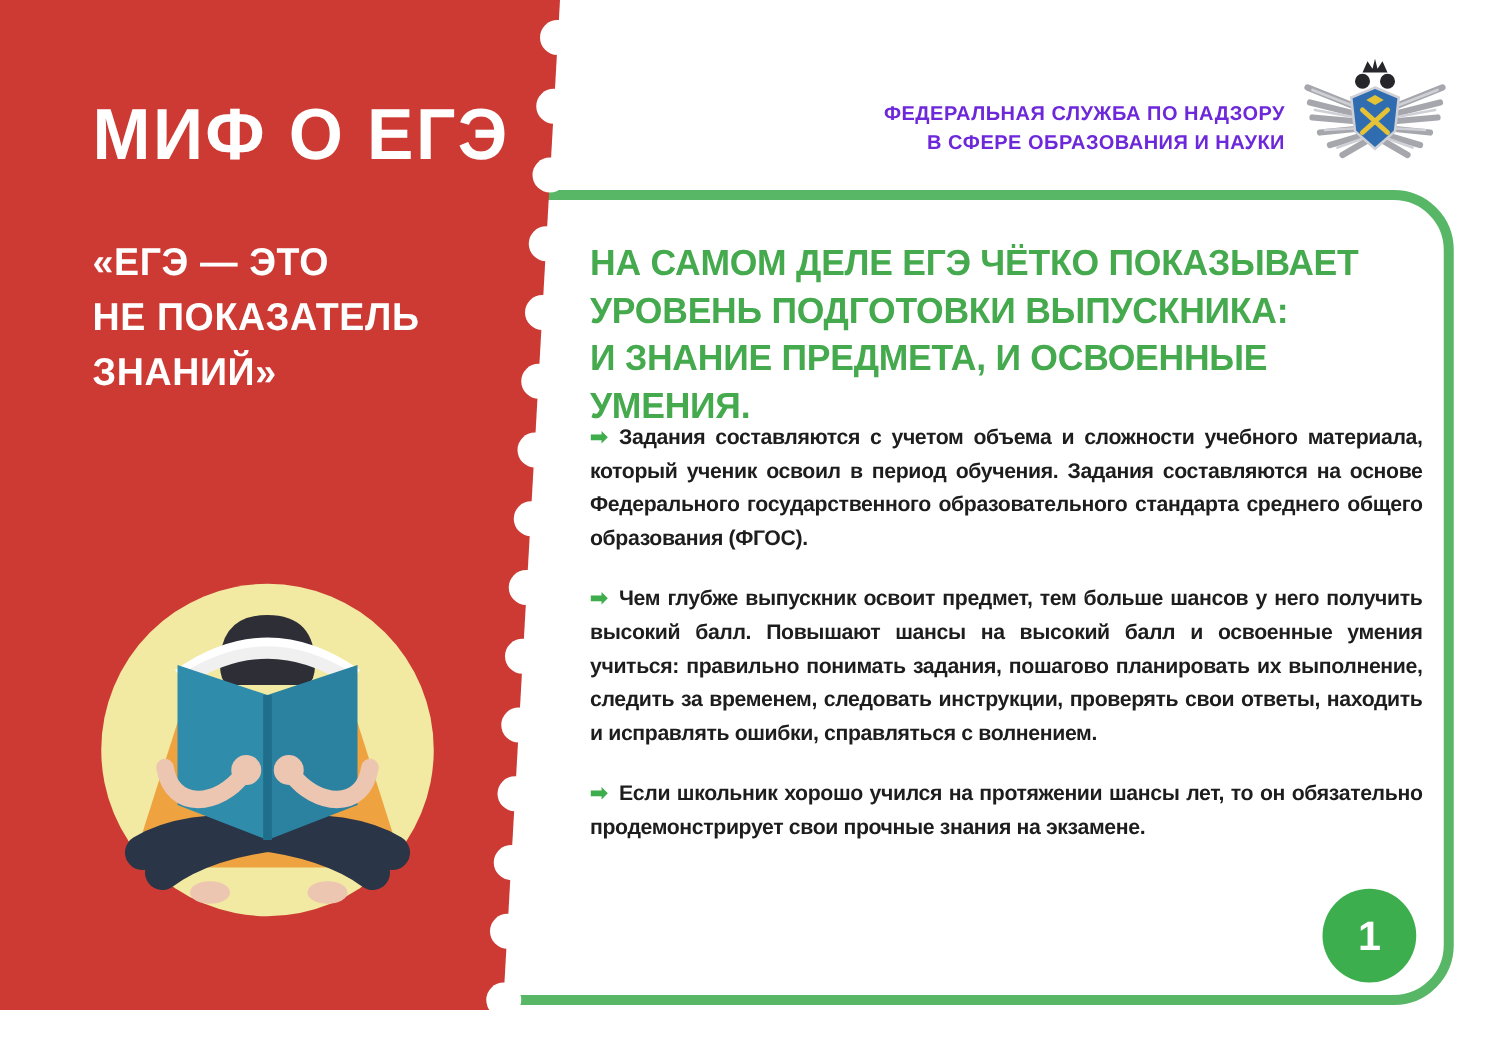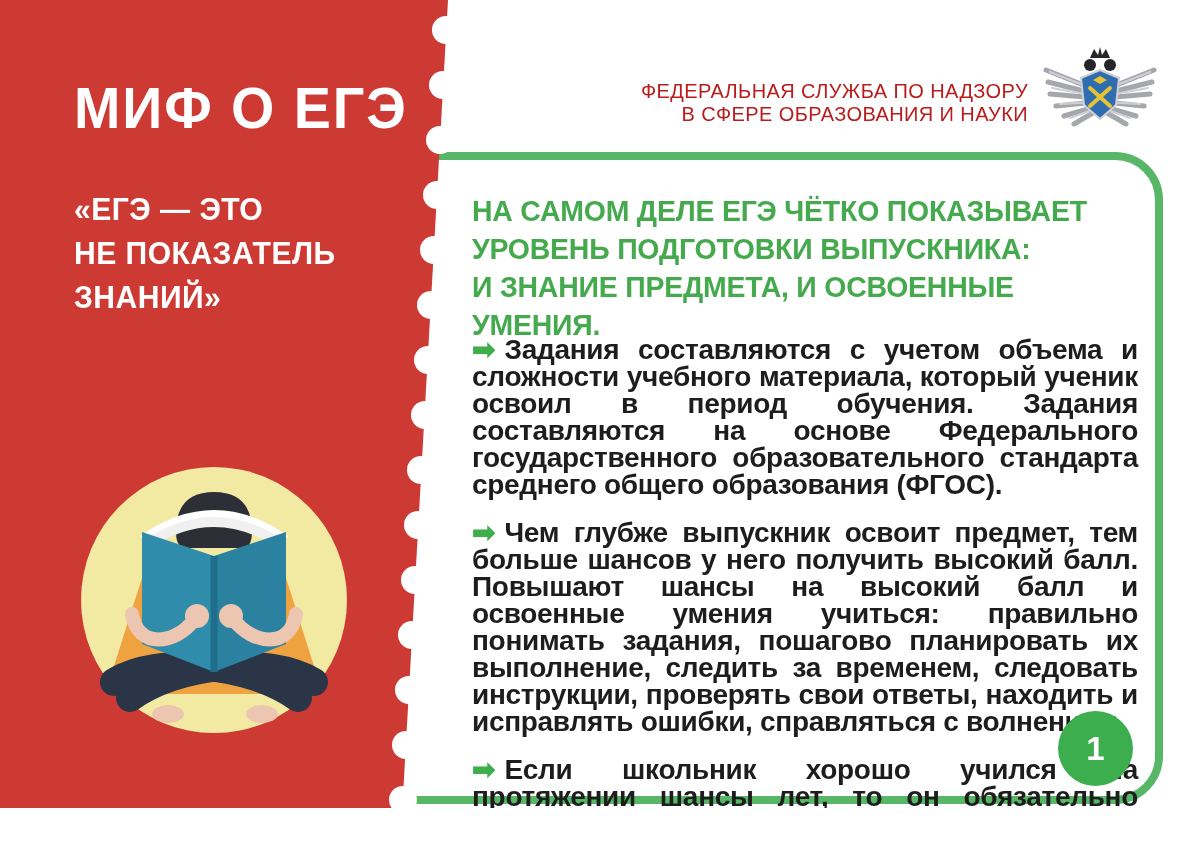--- a/index.html
+++ b/index.html
@@ -10,32 +10,32 @@
   .red-panel{position:absolute;left:0;top:0;width:470px;height:849px;z-index:5;pointer-events:none;}
   .left-content{position:absolute;z-index:6;color:#ffffff;}
   .page-title{left:74px;top:74px;font-size:58px;font-weight:bold;letter-spacing:2px;
               transform:scaleX(.96);transform-origin:left top;white-space:nowrap;}
   .myth-quote{left:74px;top:188px;font-size:31px;font-weight:bold;line-height:44px;
               letter-spacing:.5px;white-space:pre-line;transform:scaleX(.97);transform-origin:left top;}
   .illustration{position:absolute;left:80px;top:466px;z-index:6;}
 
   
   .org-name{position:absolute;top:80px;right:172px;width:460px;z-index:2;
-            text-align:right;color:#b91c1c;font-size:20px;line-height:23px;
-            letter-spacing:.4px;white-space:pre-line;}
+            text-align:right;color:#6d28d9;font-size:16px;line-height:23px;
+            letter-spacing:.4px;white-space:pre-line;font-weight:bold;}
   .logo{position:absolute;left:1040px;top:44px;z-index:2;}
 
   
   .content-box{position:absolute;left:368px;top:152px;width:795px;height:652px;
                border:8px solid #57b766;border-radius:48px;z-index:1;box-sizing:border-box;}
   .fact-heading{position:absolute;left:472px;top:192px;width:690px;z-index:3;
                 color:#45a94e;font-size:29px;font-weight:bold;line-height:38px;
                 letter-spacing:-.2px;white-space:pre-line;transform:scaleX(.98);transform-origin:left top;}
   .fact-list{position:absolute;left:472px;top:336px;width:666px;z-index:3;}
-  .fact-item{font-size:28px;font-weight:bold;line-height:27px;color:#1d1d1d;
+  .fact-item{font-size:17px;font-weight:bold;line-height:27px;color:#1d1d1d;
              text-align:justify;letter-spacing:-.3px;margin:0 0 21px 0;}
   .arrow-bullet{color:#3dae4b;font-weight:bold;margin-right:9px;letter-spacing:0;}
 
   
   .page-badge{position:absolute;left:1058px;top:711px;width:75px;height:75px;z-index:4;
               background:#3dae4e;border-radius:50%;color:#ffffff;font-size:33px;font-weight:bold;
               line-height:75px;text-align:center;}
 </style>
 </head>
 <body>

